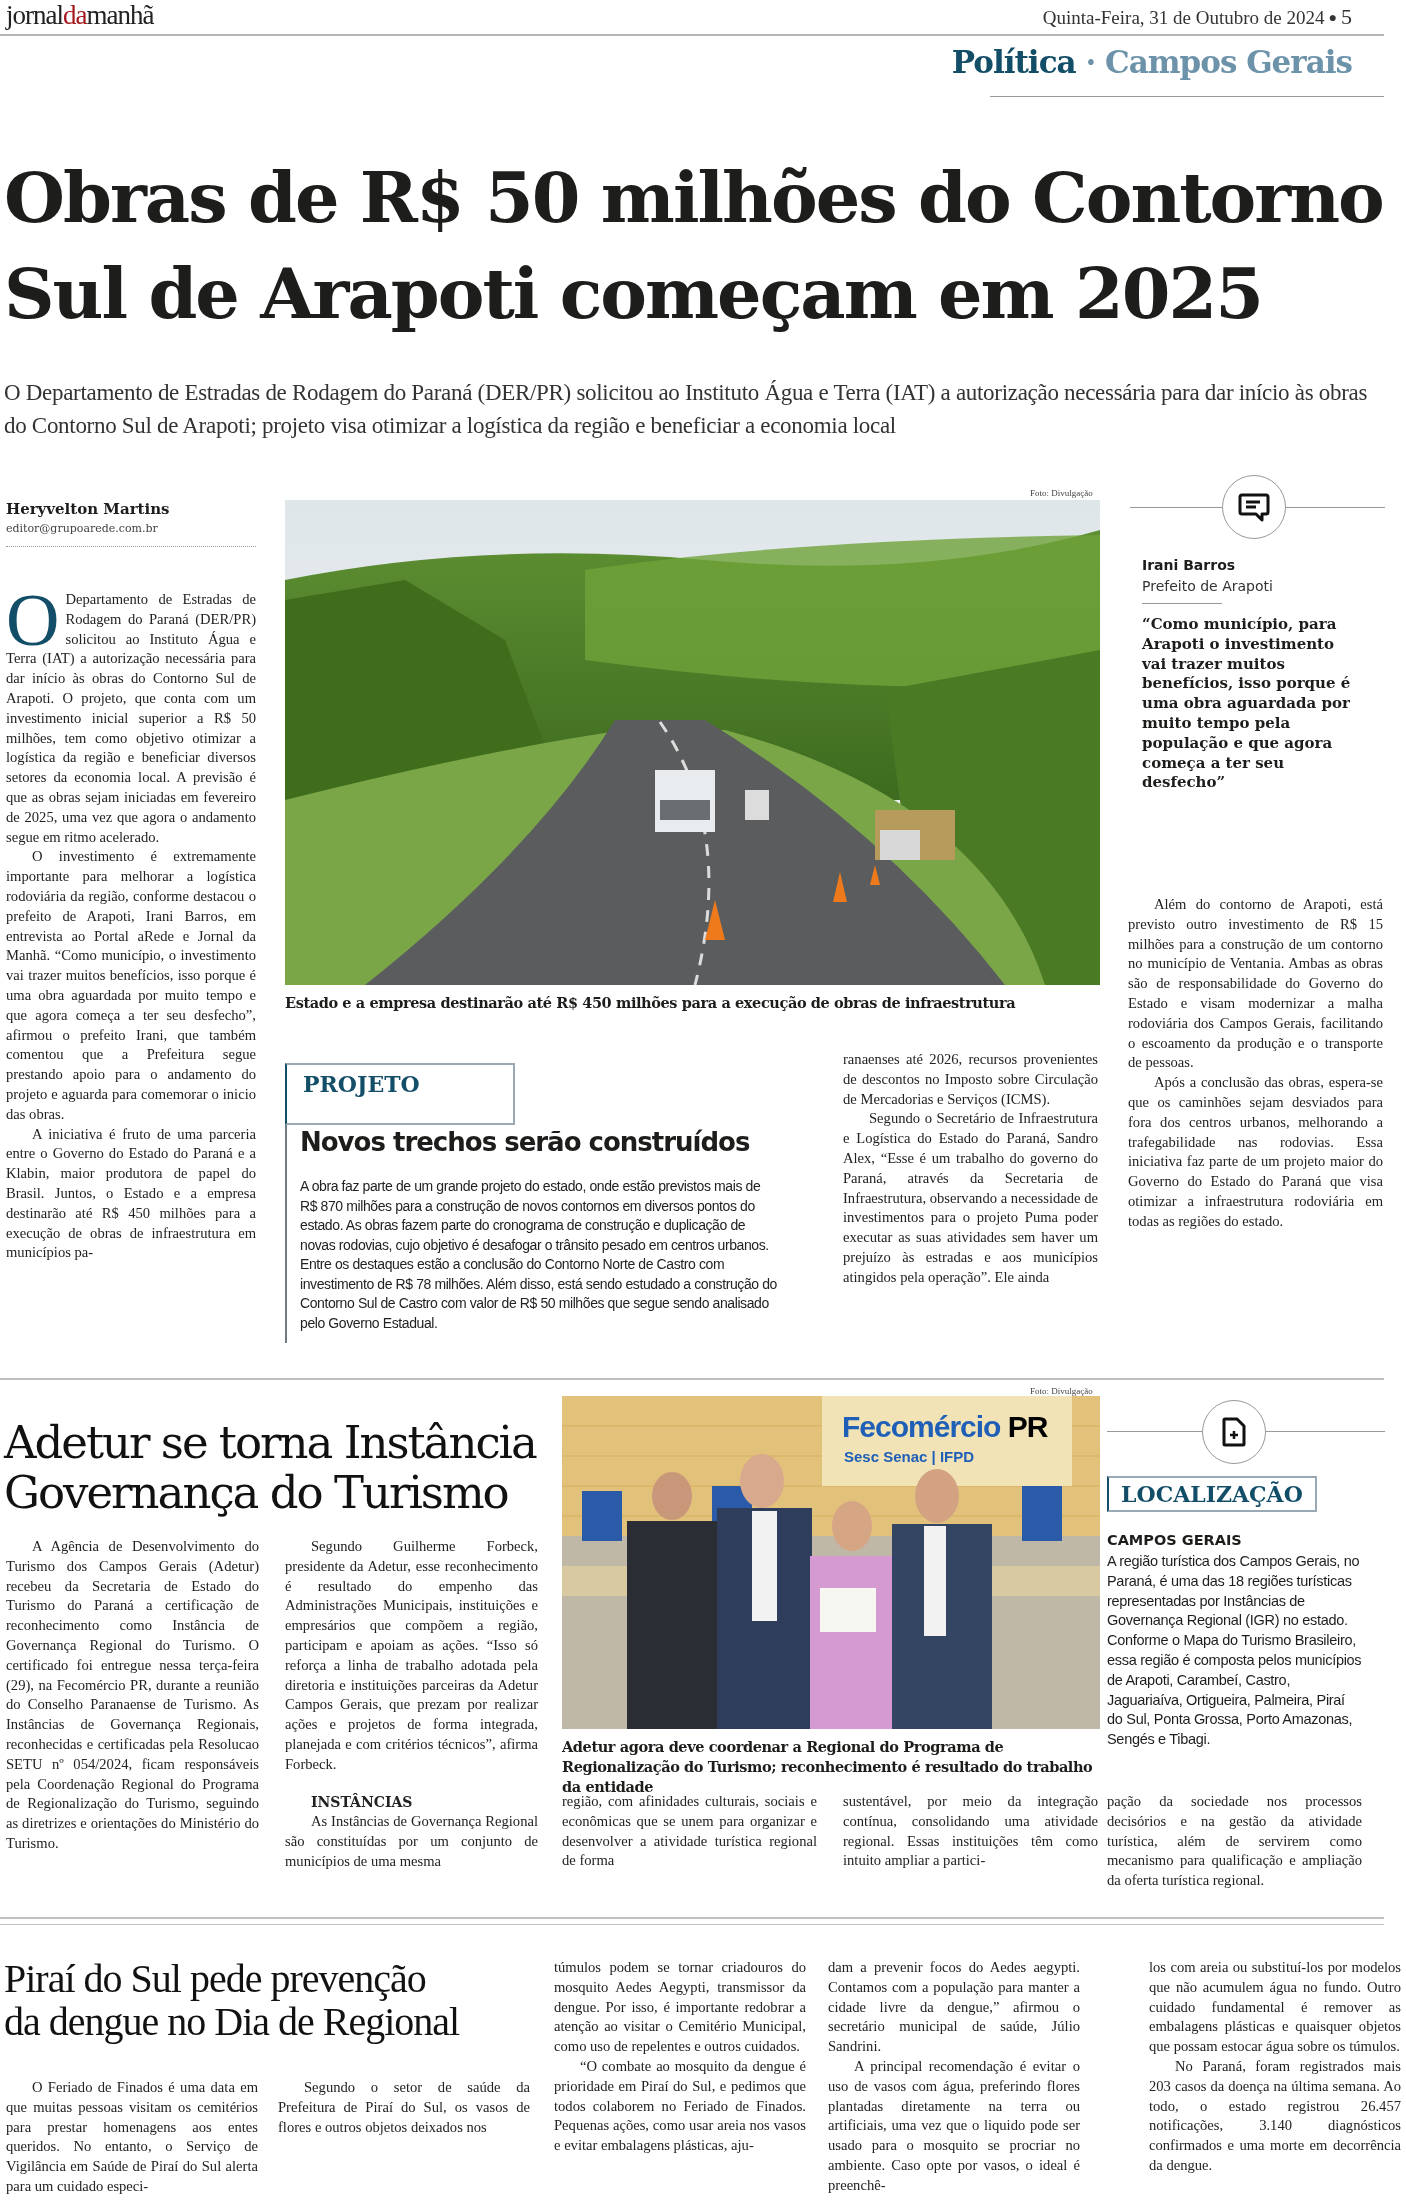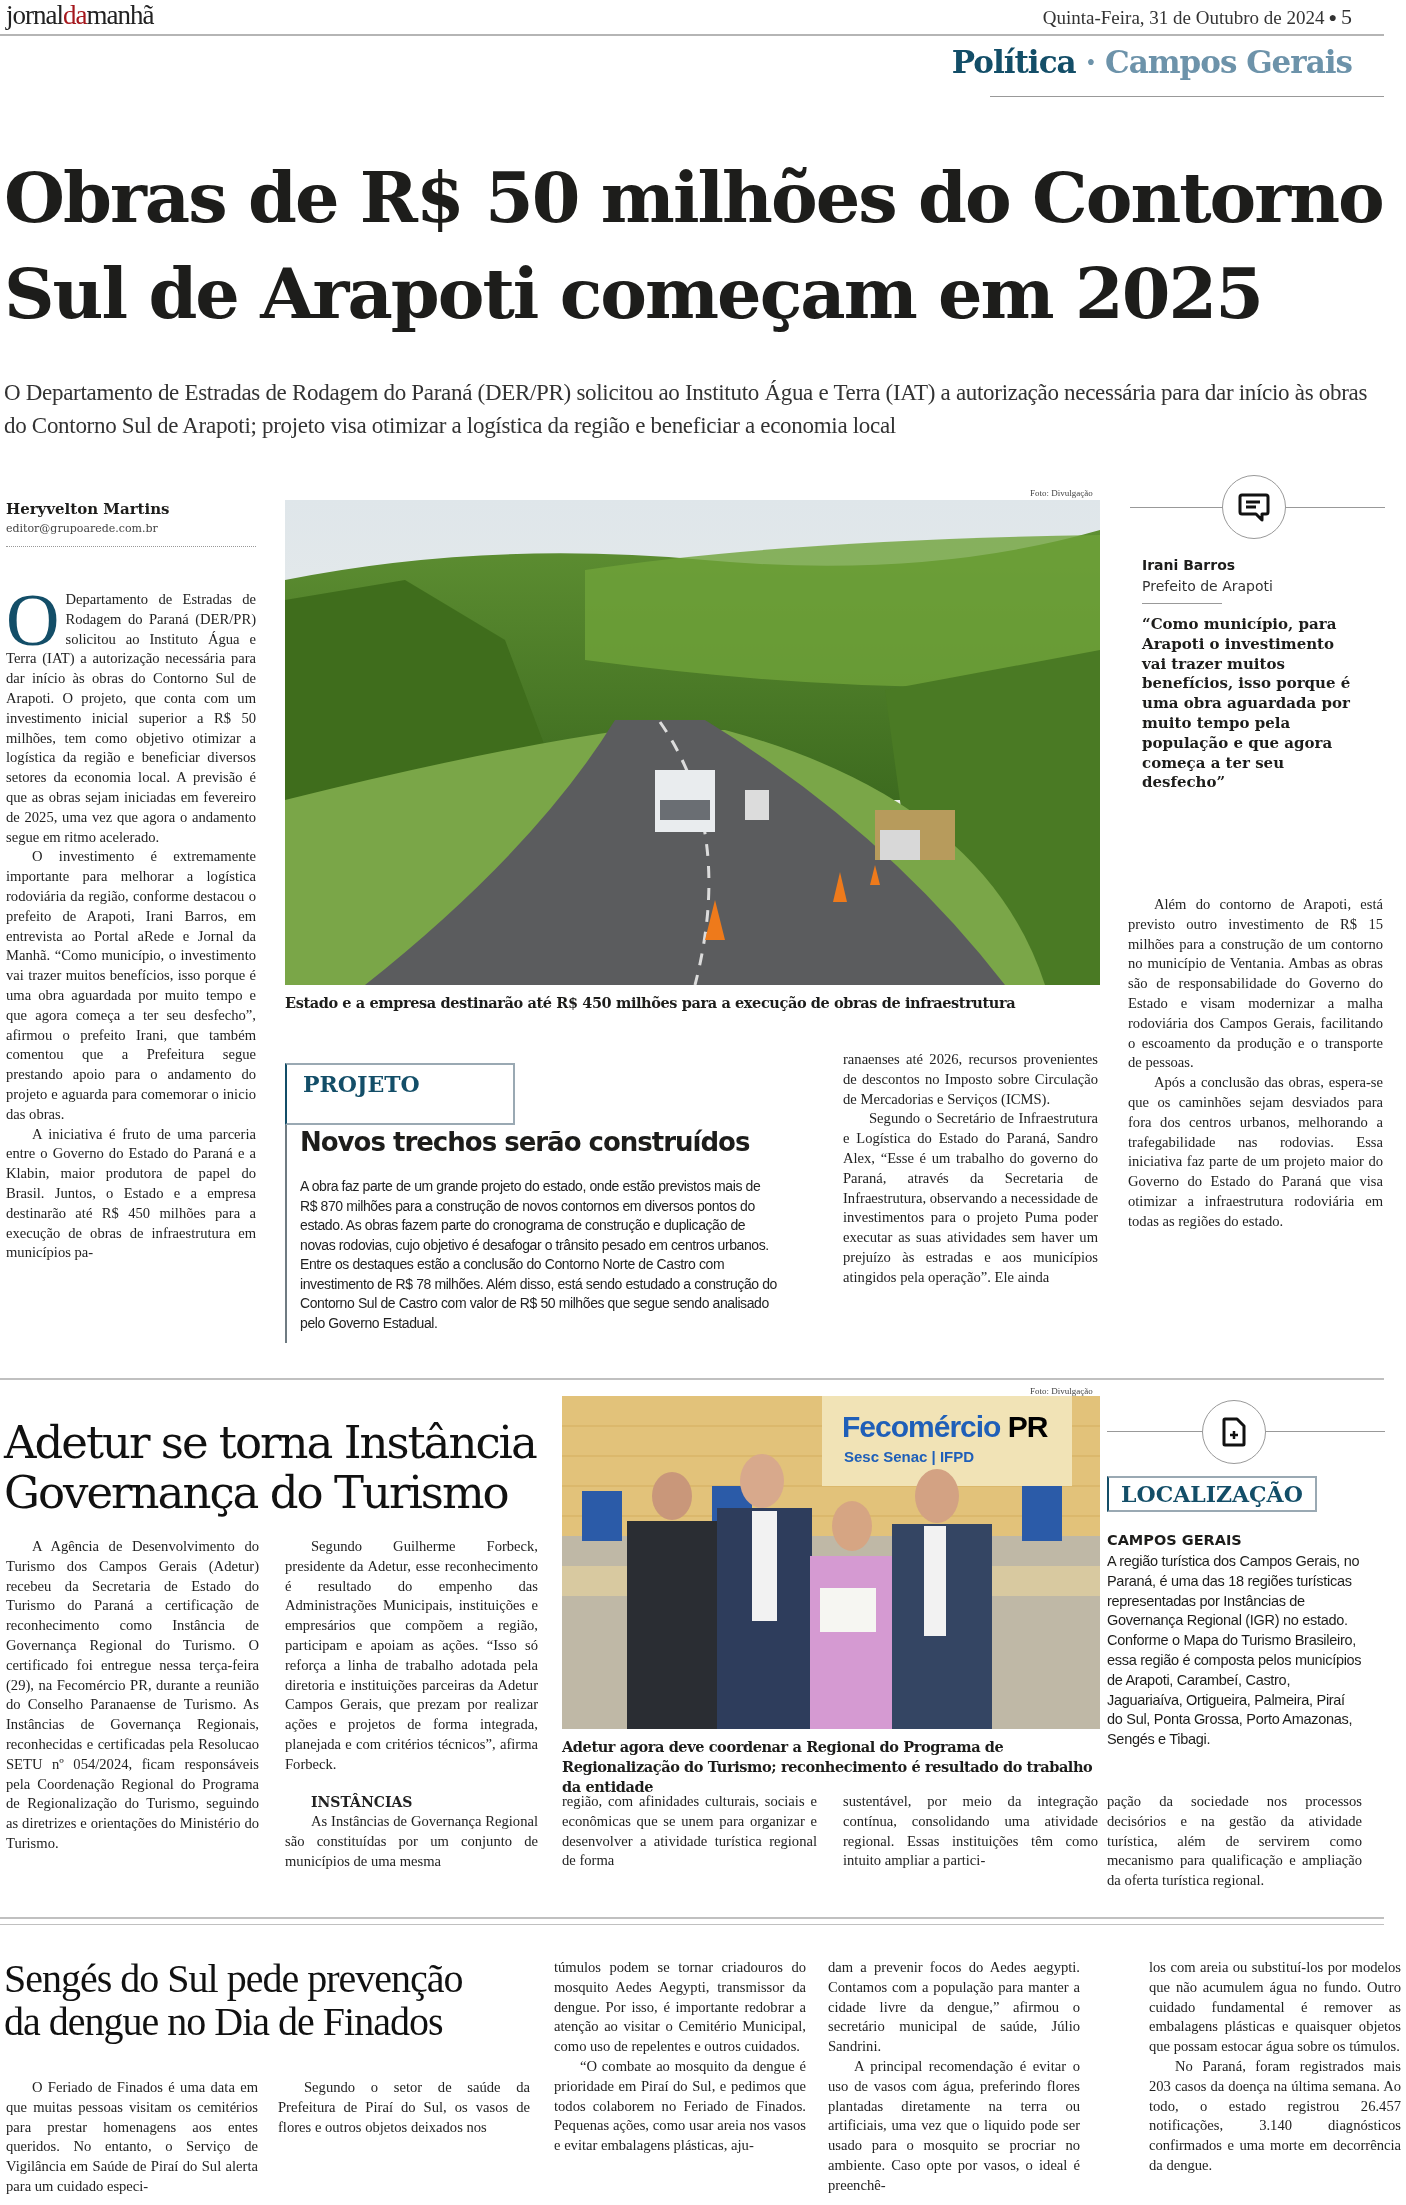--- a/index.html
+++ b/index.html
@@ -216,22 +216,22 @@
 <div class="abs loc-body" style="left:1107px;top:1552px;width:255px;">A região turística dos Campos Gerais, no Paraná, é uma das 18 regiões turísticas representadas por Instâncias de Governança Regional (IGR) no estado. Conforme o Mapa do Turismo Brasileiro, essa região é composta pelos municípios de Arapoti, Carambeí, Castro, Jaguariaíva, Ortigueira, Palmeira, Piraí do Sul, Ponta Grossa, Porto Amazonas, Sengés e Tibagi.</div>
 
 <div class="abs body" style="left:1107px;top:1792px;width:255px;">
   <p class="noind">pação da sociedade nos processos decisórios e na gestão da atividade turística, além de servirem como mecanismo para qualificação e ampliação da oferta turística regional.</p>
 </div>
 
 <div class="abs sep" style="top:1917px;"></div>
 <div class="abs sep" style="top:1924px;height:1px;"></div>
 
 <div class="abs h2" style="left:4px;top:1957px;font-size:40px;line-height:43px;letter-spacing:-1px;font-family:'Liberation Serif',serif;">
-  <div>Sengés do Sul pede prevenção</div>
-  <div>da dengue no Dia de Finados</div>
+  <div>Piraí do Sul pede prevenção</div>
+  <div>da dengue no Dia de Regional</div>
 </div>
 
 <div class="abs body" style="left:6px;top:2078px;width:252px;">
   <p>O Feriado de Finados é uma data em que muitas pessoas visitam os cemitérios para prestar homenagens aos entes queridos. No entanto, o Serviço de Vigilância em Saúde de Piraí do Sul alerta para um cuidado especi-</p>
 </div>
 <div class="abs body" style="left:278px;top:2078px;width:252px;">
   <p>Segundo o setor de saúde da Prefeitura de Piraí do Sul, os vasos de flores e outros objetos deixados nos</p>
 </div>
 <div class="abs body" style="left:554px;top:1958px;width:252px;">
   <p class="noind">túmulos podem se tornar criadouros do mosquito Aedes Aegypti, transmissor da dengue. Por isso, é importante redobrar a atenção ao visitar o Cemitério Municipal, como uso de repelentes e outros cuidados.</p>

